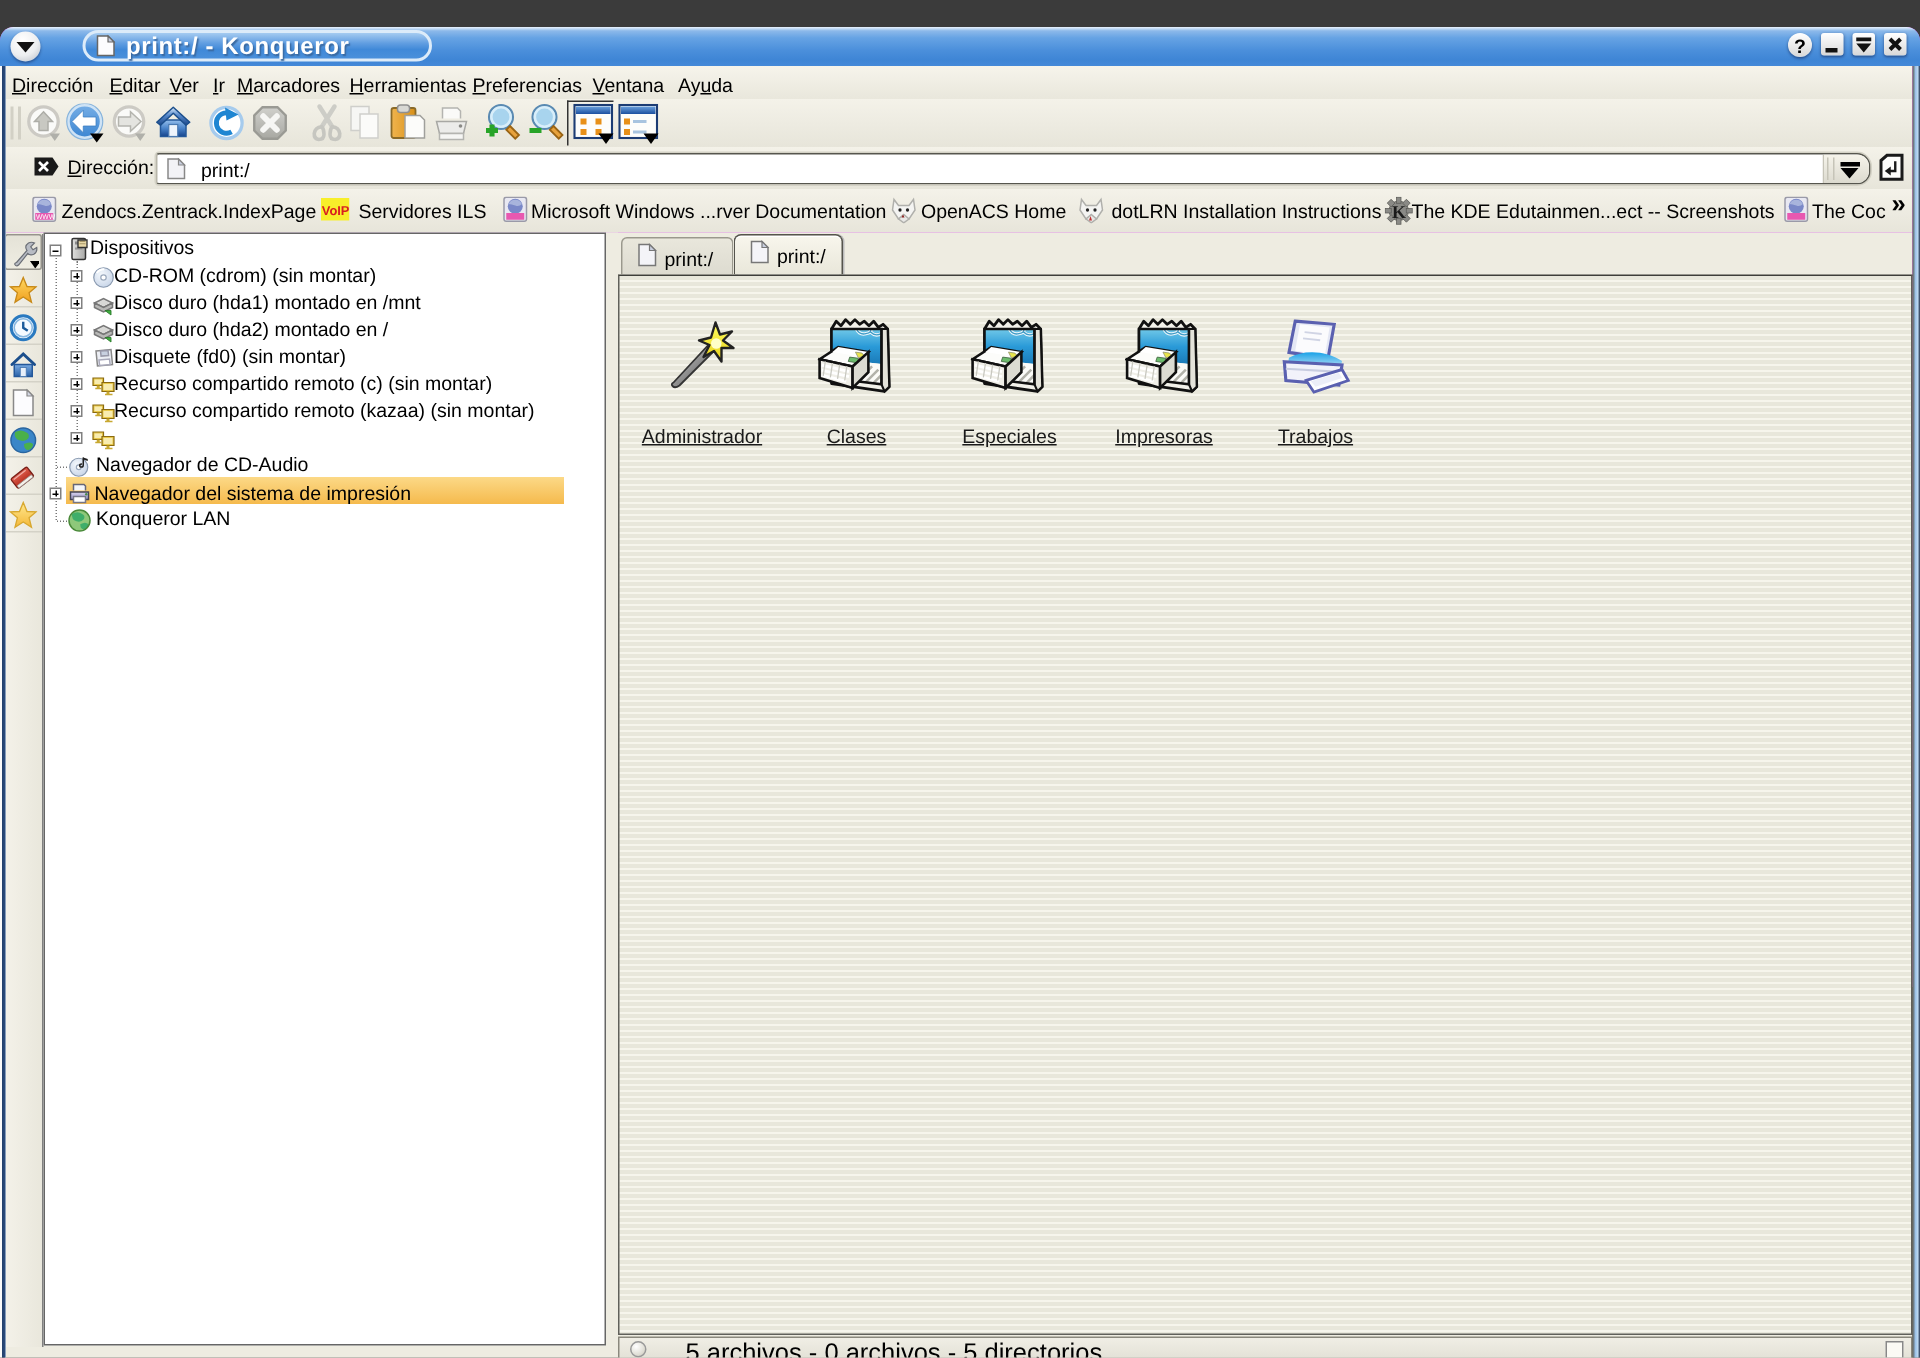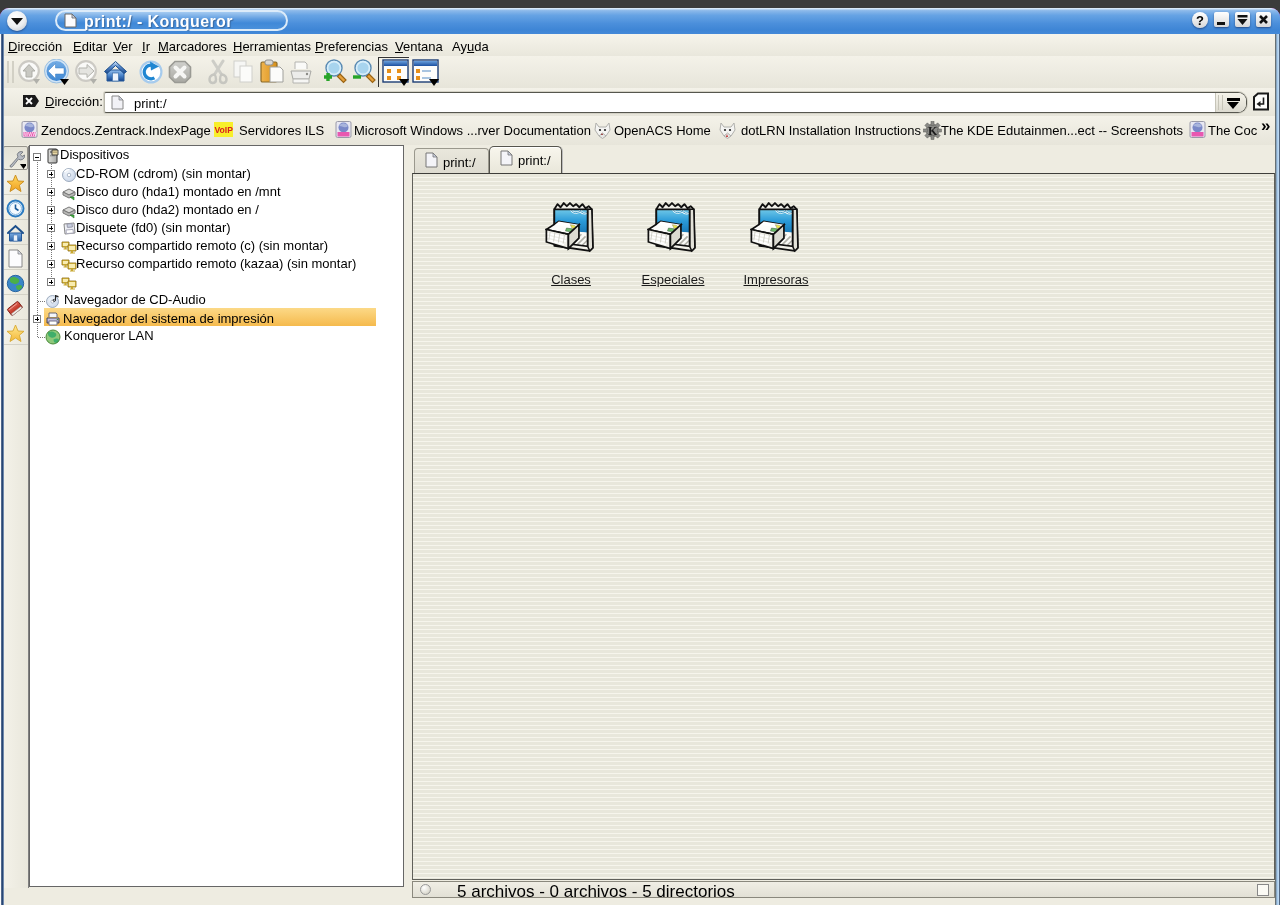--- a/index.html
+++ b/index.html
@@ -1,18 +1,18 @@
 <!DOCTYPE html>
 <html><head>
 <meta charset="utf-8">
 <style>
 * { margin:0; padding:0; box-sizing:border-box; }
 html,body { width:1280px; height:905px; overflow:hidden; }
 body { font-family:"Liberation Sans", sans-serif; background:#3b3b3b; position:relative; }
-#win { position:absolute; left:0; top:8px; width:1280px; height:640px;
+#win { position:absolute; left:0; top:18px; width:1280px; height:640px;
   background:#d946ef; border-radius:9px 9px 0 0; }
 #titlebar { position:absolute; left:0; top:0; width:1280px; height:26px;
   background:linear-gradient(180deg,#eaf3fc 0%,#8cb9ea 10%,#66a3e4 28%,#4b8fdb 60%,#3e85d5 85%,#4489d8 100%);
   border-radius:9px 9px 0 0; }
 #titlepill { position:absolute; left:55px; top:2px; width:233px; height:21px;
   border:2px solid #dcebf9; border-radius:12px;
   background:linear-gradient(180deg,#a5cbf1 0%,#619ee1 40%,#4089d8 65%,#4a90db 100%); }
 #titletext { position:absolute; left:84px; top:5px; font-size:16px; font-weight:bold; color:#fff;
   text-shadow:1px 1px 1px #39689f; letter-spacing:0.4px; }
 .menubtn { position:absolute; left:7px; top:3px; width:20px; height:20px; border-radius:50%;
@@ -669,29 +669,35 @@
             <linearGradient id="gprntop" x1="0" y1="0" x2="0" y2="1">
                 <stop offset="0" stop-color="#f0f4fa"></stop>
                 <stop offset="1" stop-color="#b8c8e0"></stop>
               </linearGradient>
             <linearGradient id="gprnside" x1="0" y1="0" x2="0" y2="1">
                 <stop offset="0" stop-color="#e8eef8"></stop>
                 <stop offset="1" stop-color="#c0cce0"></stop>
               </linearGradient>
           </defs>
         </svg>
+        <div class="fitem" style="left:0px;top:27px"><svg width="50" height="50">
+              <use href="#i-wand"></use>
+            </svg><div class="flabel" style="margin-top:17px">Administrador</div></div>
         <div class="fitem" style="left:103px;top:27px"><svg width="52" height="52">
               <use href="#i-fprint"></use>
             </svg><div class="flabel" style="margin-top:15px">Clases</div></div>
         <div class="fitem" style="left:205px;top:27px"><svg width="52" height="52">
               <use href="#i-fprint"></use>
             </svg><div class="flabel" style="margin-top:15px">Especiales</div></div>
         <div class="fitem" style="left:308px;top:27px"><svg width="52" height="52">
               <use href="#i-fprint"></use>
             </svg><div class="flabel" style="margin-top:15px">Impresoras</div></div>
+        <div class="fitem" style="left:409px;top:27px"><svg width="52" height="52">
+              <use href="#i-bigprint"></use>
+            </svg><div class="flabel" style="margin-top:15px">Trabajos</div></div>
       </div>
       <div id="statusbar">
         <div id="statled"></div>
         <div id="stattext">5 archivos - 0 archivos - 5 directorios</div>
         <div id="statgrip"></div>
       </div>
     </div>
   </div>
   <div id="winleft"></div>
   <div id="winright"></div>

